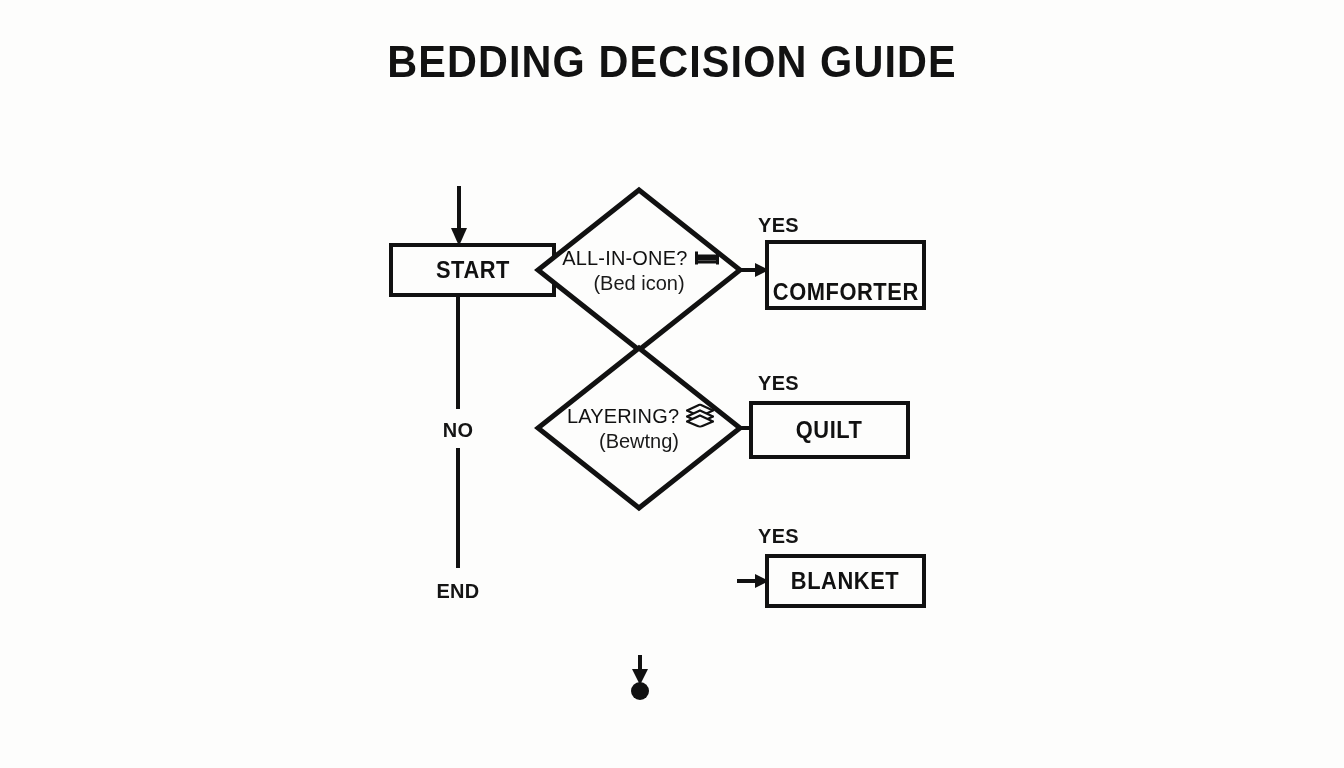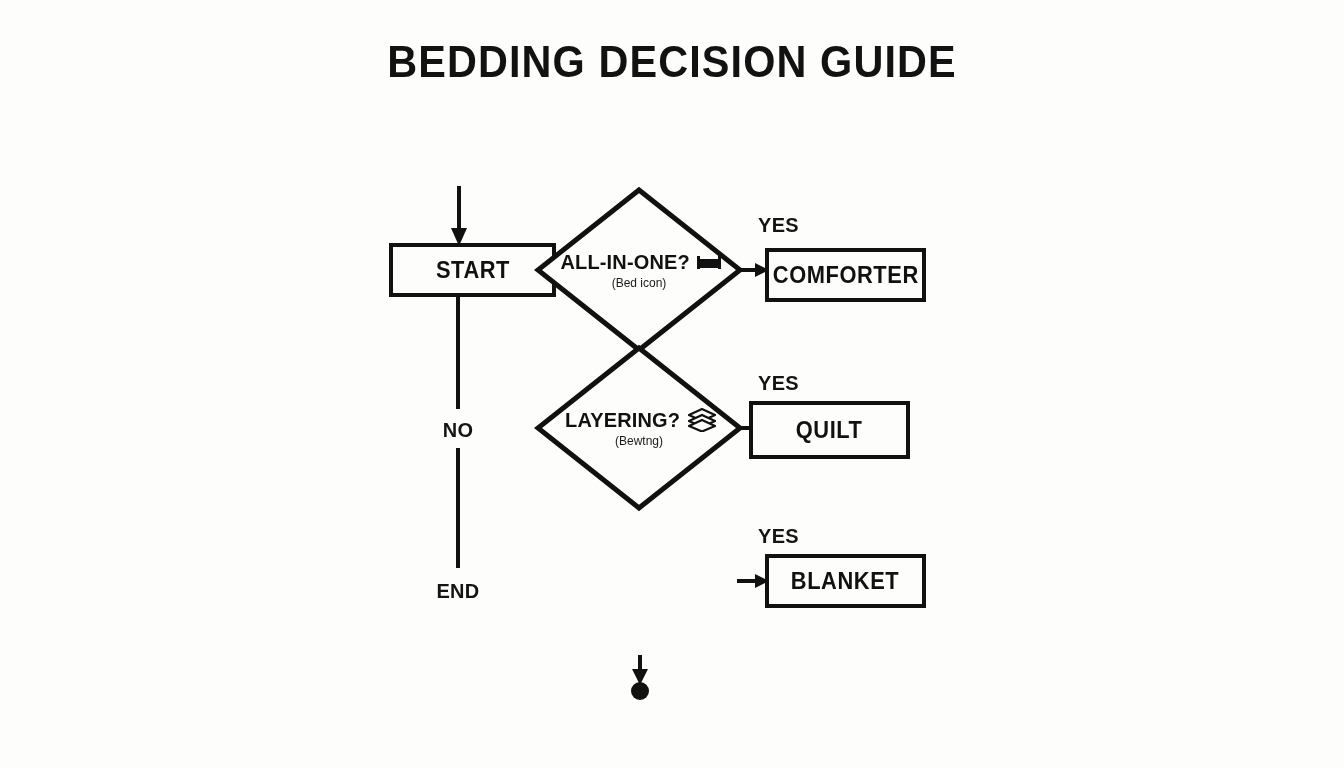--- a/index.html
+++ b/index.html
@@ -69,29 +69,29 @@
     transform: translateY(-50%);
     text-align: center;
     pointer-events: none;
   }
   .diamond-line1 {
     display: flex;
     align-items: center;
     justify-content: center;
     gap: 4px;
     font-size: 21px;
-    font-weight: bold;
+    font-weight: normal;
     letter-spacing: 0.2px;
     color: #111111;
     white-space: nowrap;
   }
   .diamond-line1 .dlabel { transform: scaleX(0.95); }
   .diamond-line2 {
     margin-top: 2px;
-    font-size: 12px;
+    font-size: 20px;
     font-weight: normal;
     color: #1a1a1a;
     white-space: nowrap;
   }
 
   
   .inline-icon {
     display: inline-flex;
     align-items: center;
     justify-content: center;
@@ -170,21 +170,21 @@
       <div class="diamond-line2">(Bed icon)</div>
     </div>
   </div>
 
   <svg class="arrow-svg" style="left:737px; top:255px; width:34px; height:30px;" viewBox="0 0 34 30">
     <line x1="0" y1="15" x2="22" y2="15" stroke="#111111" stroke-width="4"></line>
     <polygon points="32,15 18,8 18,22" fill="#111111"></polygon>
   </svg>
   <div class="edge-label" style="left:757px; top:213px;">YES</div>
 
-  <div class="node-box" style="left:765px; top:248px; width:161px; height:54px;">
+  <div class="node-box" style="left:765px; top:240px; width:161px; height:70px;align-items:flex-end;">
     <span class="box-label">COMFORTER</span>
   </div>
 
   <div class="diamond-wrap" style="left:534px; top:344px; width:210px; height:168px;">
     <svg class="diamond-shape" viewBox="0 0 210 168" preserveAspectRatio="none">
       <polygon points="105,4 206,84 105,164 4,84" fill="#fdfdfc" stroke="#111111" stroke-width="5"></polygon>
     </svg>
     <div class="diamond-text">
       <div class="diamond-line1">
         <span class="dlabel">LAYERING?</span>

